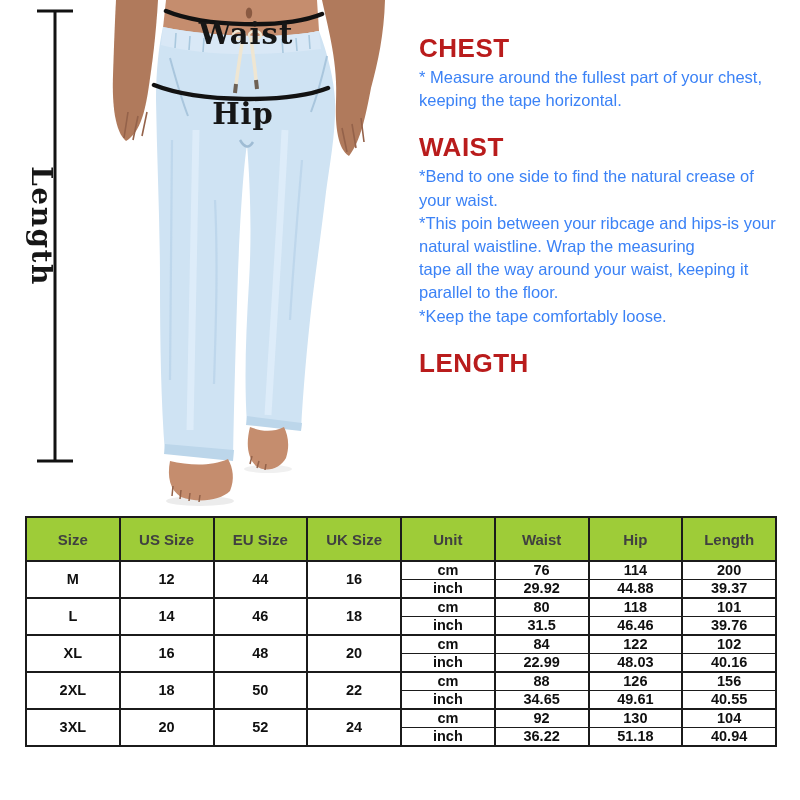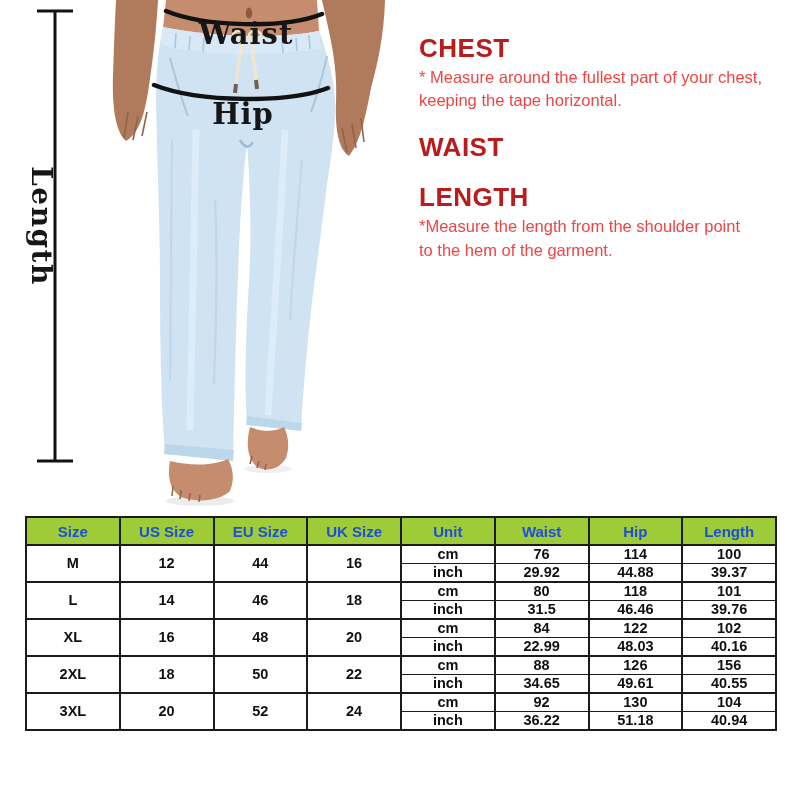--- a/index.html
+++ b/index.html
@@ -14,31 +14,31 @@
   .figure-area svg{display:block;}
   .measure-label{font-family:"DejaVu Serif","Liberation Serif",serif;font-weight:700;fill:#161616;}
   
   .instructions{position:absolute;left:419px;top:33px;width:377px;}
   .instructions section{margin:0 0 20px 0;}
   .instructions h2{
     margin:0 0 3px 0;font-size:26px;line-height:30px;font-weight:700;
     letter-spacing:0.5px;color:#b91c1c;
   }
   .instructions p{
-    margin:0;font-size:16.5px;line-height:23.2px;white-space:pre-line;color:#ef4444;
+    margin:0;font-size:16.5px;line-height:23.2px;white-space:pre-line;color:#3b82f6;
   }
   
   table.size-chart{
     position:absolute;left:25px;top:516px;width:752px;
     border-collapse:collapse;table-layout:fixed;
   }
   table.size-chart th{
     height:26px;background:var(--header_green);
     border:2px solid var(--table_border);
-    font-size:15px;font-weight:bold;color:#1d4ed8;padding:0;
+    font-size:15px;font-weight:bold;color:#404040;padding:8px;
   }
   table.size-chart td{
     height:17px;border:2px solid var(--table_border);
     text-align:center;vertical-align:middle;
     font-size:14.5px;font-weight:bold;color:#101010;padding:0;line-height:17px;
   }
   tr.r-cm td.sub{border-bottom:1px solid var(--table_border);}
   tr.r-in td.sub2{border-top:1px solid var(--table_border);}
 </style>
 </head>
@@ -131,25 +131,30 @@
 </div>
 
 <div class="instructions">
   <section>
     <h2>CHEST</h2>
     <p>* Measure around the fullest part of your chest,
 keeping the tape horizontal.</p>
   </section>
   <section>
     <h2>WAIST</h2>
+    <p>*Bend to one side to find the natural crease of
+your waist.
+*This poin between your ribcage and hips-is your
+natural waistline. Wrap the measuring
+tape all the way around your waist, keeping it
+parallel to the floor.
+*Keep the tape comfortably loose.</p>
   </section>
   <section>
     <h2>LENGTH</h2>
-    <p>*Measure the length from the shoulder point
-to the hem of the garment.</p>
   </section>
 </div>
 
 <table class="size-chart">
   <thead>
     <tr>
       <th>Size</th>
       <th>US Size</th>
       <th>EU Size</th>
       <th>UK Size</th>
@@ -162,21 +167,21 @@
   <tbody>
 
     <tr class="r-cm">
       <td rowspan="2">M</td>
       <td rowspan="2">12</td>
       <td rowspan="2">44</td>
       <td rowspan="2">16</td>
       <td class="sub">cm</td>
       <td class="sub">76</td>
       <td class="sub">114</td>
-      <td class="sub">100</td>
+      <td class="sub">200</td>
     </tr>
     <tr class="r-in">
       <td class="sub2">inch</td>
       <td class="sub2">29.92</td>
       <td class="sub2">44.88</td>
       <td class="sub2">39.37</td>
     </tr>
 
     <tr class="r-cm">
       <td rowspan="2">L</td>

